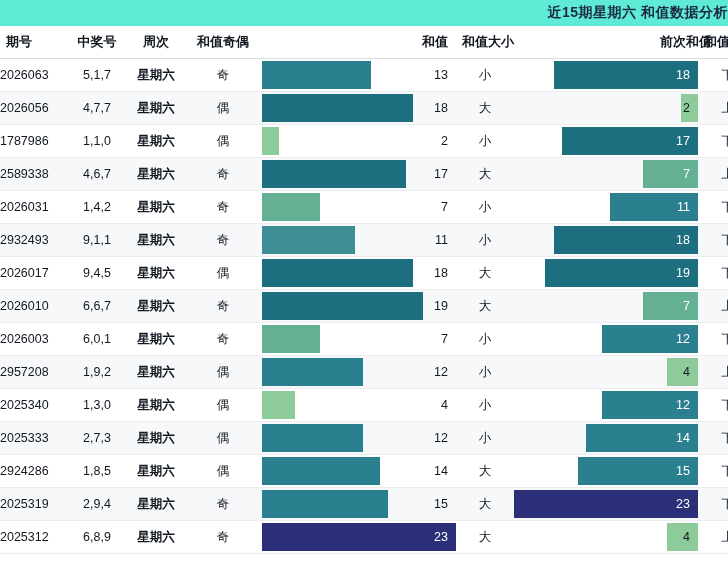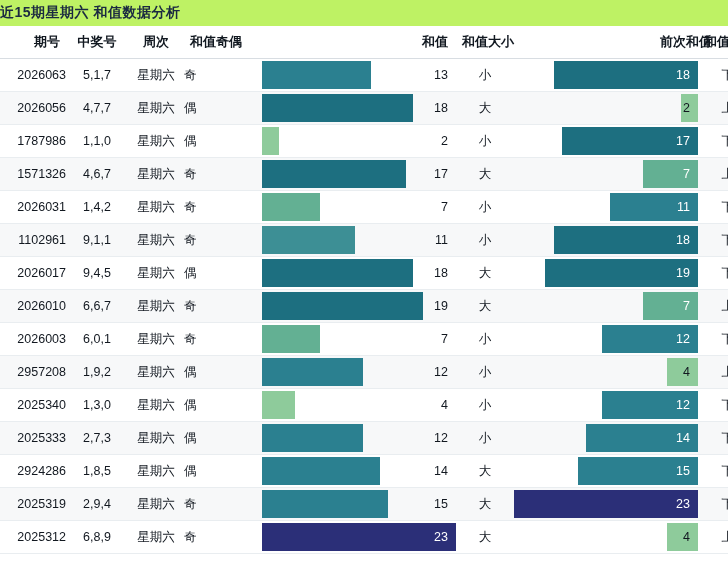--- a/index.html
+++ b/index.html
@@ -10,24 +10,24 @@
   }
   #page {
     width: 728px;
     height: 573px;
     position: relative;
     overflow: hidden;
     background: #ffffff;
   }
   .title-bar {
     height: 26px;
-    background: #bef264;
+    background: #5eead4;
     display: flex;
     align-items: center;
-    justify-content: flex-start;
+    justify-content: flex-end;
   }
   .title-bar .title-text {
     font-size: 14px;
     font-weight: bold;
     color: #1b2a41;
     letter-spacing: 0.5px;
   }
   table.data {
     width: 728px;
     border-collapse: collapse;
@@ -43,24 +43,24 @@
   }
   table.data td {
     font-size: 12.5px;
     color: #121820;
     padding: 0;
     border-bottom: 1px solid #e9edf0;
     height: 33px;
     vertical-align: middle;
     white-space: nowrap;
   }
-  .c-issue { width: 66px; text-align: right; }
+  .c-issue { width: 66px; text-align: left; }
   .c-nums  { width: 62px; text-align: center; }
-  .c-week  { width: 56px; text-align: center; }
-  .c-parity{ width: 78px; text-align: left; }
+  .c-week  { width: 56px; text-align: center; font-weight: bold; }
+  .c-parity{ width: 78px; text-align: center; }
   .c-sumbar{ width: 150px; }
   .c-sum   { width: 44px; text-align: right; padding-right: 8px !important; }
   .c-size  { width: 58px; text-align: center; }
   .c-prevbar { width: 140px; }
   .c-prev  { width: 44px; text-align: right; padding-right: 8px !important; }
   .c-trend { width: 72px; text-align: center; }
 
   th.c-sumbar, th.c-prevbar { text-align: right; padding-right: 0; }
   th.c-sum { text-align: right; }
   th.c-prev { text-align: right; }
@@ -161,21 +161,21 @@
           </td>
           <td class="c-sum num-inbar"><span class="numtxt">2</span></td>
           <td class="c-size">小</td>
           <td class="c-prevbar bar-cell bar-right">
             <div class="bar" style="width: 92px; background: rgb(29, 111, 128);"></div>
           </td>
           <td class="c-prev num-inbar"><div class="numbg" style="background: rgb(29, 111, 128); left: 0px;"></div><span class="numtxt" style="color: rgb(255, 255, 255);">17</span></td>
           <td class="c-trend trend-down">下降</td>
         </tr>
         <tr class="row-alt">
-          <td class="c-issue">1571326</td>
+          <td class="c-issue">2589338</td>
           <td class="c-nums">4,6,7</td>
           <td class="c-week">星期六</td>
           <td class="c-parity">奇</td>
           <td class="c-sumbar bar-cell bar-left">
             <div class="bar" style="width: 144px; background: rgb(29, 111, 128);"></div>
           </td>
           <td class="c-sum num-inbar"><span class="numtxt">17</span></td>
           <td class="c-size">大</td>
           <td class="c-prevbar bar-cell bar-right">
             <div class="bar" style="width: 11px; background: rgb(99, 176, 147);"></div>
@@ -193,21 +193,21 @@
           </td>
           <td class="c-sum num-inbar"><span class="numtxt">7</span></td>
           <td class="c-size">小</td>
           <td class="c-prevbar bar-cell bar-right">
             <div class="bar" style="width: 44px; background: rgb(43, 128, 144);"></div>
           </td>
           <td class="c-prev num-inbar"><div class="numbg" style="background: rgb(43, 128, 144); left: 0px;"></div><span class="numtxt" style="color: rgb(255, 255, 255);">11</span></td>
           <td class="c-trend trend-down">下降</td>
         </tr>
         <tr class="row-alt">
-          <td class="c-issue">1102961</td>
+          <td class="c-issue">2932493</td>
           <td class="c-nums">9,1,1</td>
           <td class="c-week">星期六</td>
           <td class="c-parity">奇</td>
           <td class="c-sumbar bar-cell bar-left">
             <div class="bar" style="width: 93px; background: rgb(61, 143, 149);"></div>
           </td>
           <td class="c-sum num-inbar"><span class="numtxt">11</span></td>
           <td class="c-size">小</td>
           <td class="c-prevbar bar-cell bar-right">
             <div class="bar" style="width: 100px; background: rgb(29, 111, 128);"></div>

